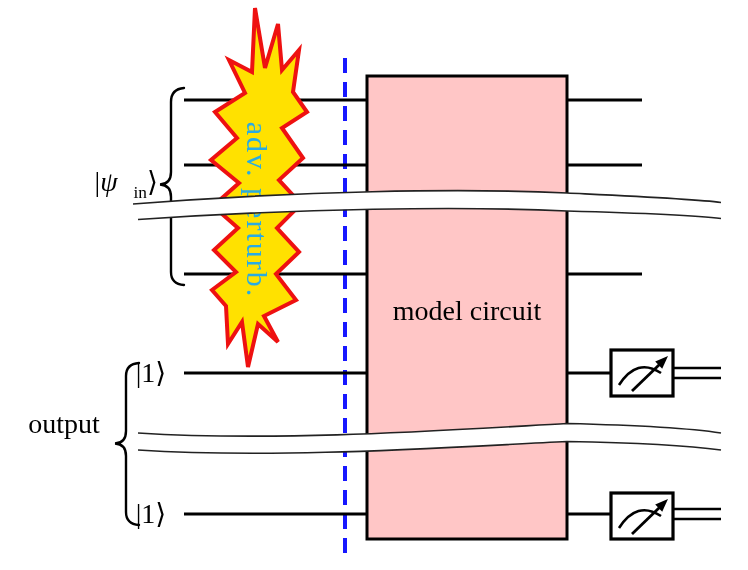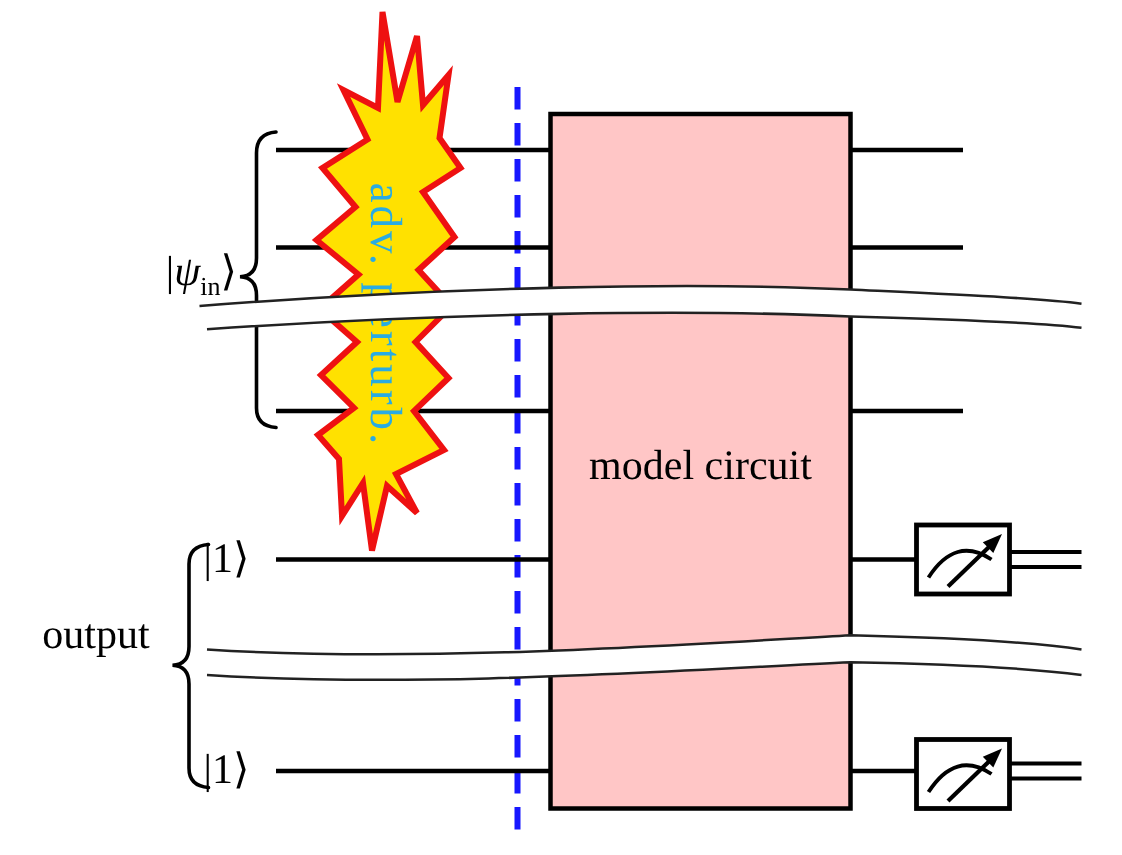--- a/index.html
+++ b/index.html
@@ -4,21 +4,21 @@
 <style>
   html,body{margin:0;padding:0;background:#ffffff;}
   #stage{
     position:relative;width:748px;height:570px;background:#fff;overflow:hidden;
     font-family:"Liberation Serif","DejaVu Serif",serif;color:#000;
   }
   #stage svg{position:absolute;left:0;top:0;}
   .lbl{position:absolute;font-size:28px;line-height:1.2;color:#000;white-space:nowrap;}
   .center{text-align:center;}
   .right{text-align:right;}
-  sub{font-size:0.62em;}
+  sub{font-size:0.62em;margin-left:16px;}
   .it{font-style:italic;}
   .outq{line-height:35px;font-family:Liberation Serif, serif;}
 </style>
 </head>
 <body>
 
 <div id="stage">
 
   <svg width="748" height="570" viewBox="0 0 748 570">
 

